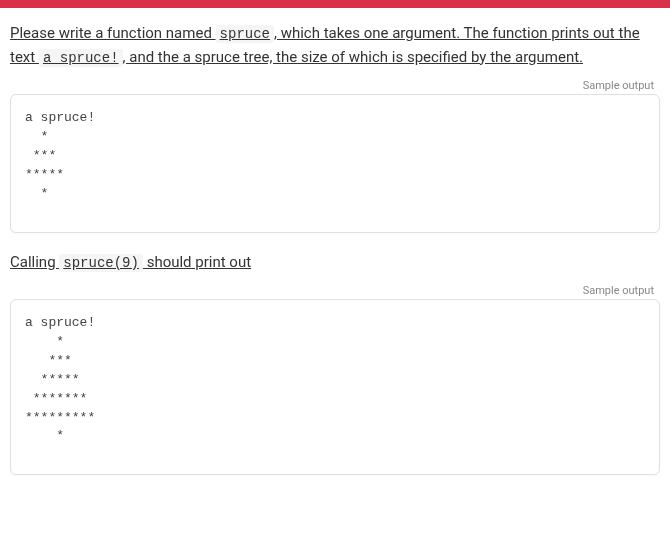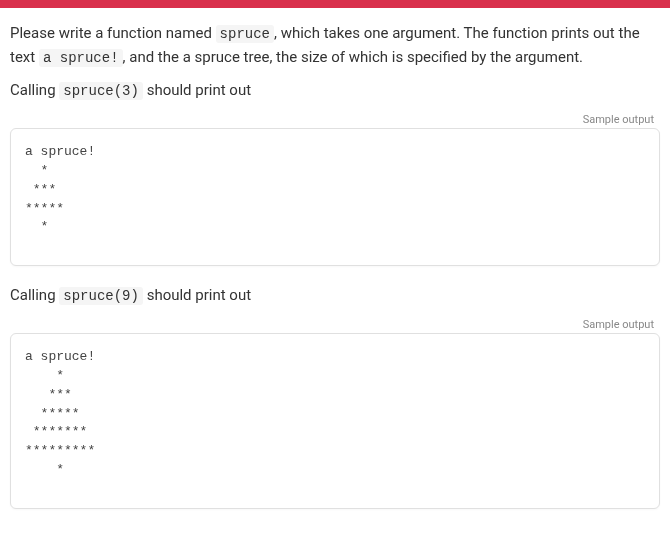--- a/index.html
+++ b/index.html
@@ -17,20 +17,21 @@
     width: 100%;
   }
   .content {
     padding: 10px 10px 10px 10px;
   }
   p.instr {
     font-size: 15px;
     line-height: 1.55;
     margin: 4px 0 10px 0;
     color: #333;
+    text-decoration: underline;
   }
   code.inline {
     font-family: "SFMono-Regular", Consolas, "Liberation Mono", Menlo, Courier, monospace;
     font-size: 14px;
     background: #f5f5f5;
     padding: 1px 4px;
     border-radius: 3px;
     color: #333;
   }
   .sample-wrap {
@@ -63,23 +64,20 @@
 <body>
 
 <div class="topbar"></div>
 
 <div class="content">
 
   <p class="instr">
     <span>Please write a function named </span><code class="inline">spruce</code><span>, which takes one argument. The function prints out the text </span><code class="inline">a spruce!</code><span>, and the a spruce tree, the size of which is specified by the argument.</span>
   </p>
 
-  <p class="instr">
-    <span>Calling </span><code class="inline">spruce(3)</code><span> should print out</span>
-  </p>
 
   <div class="sample-wrap">
     <div class="sample-header">Sample output</div>
     <div class="sample-box">
       <pre>a spruce!
   *
  ***
 *****
   *</pre>
     </div>

